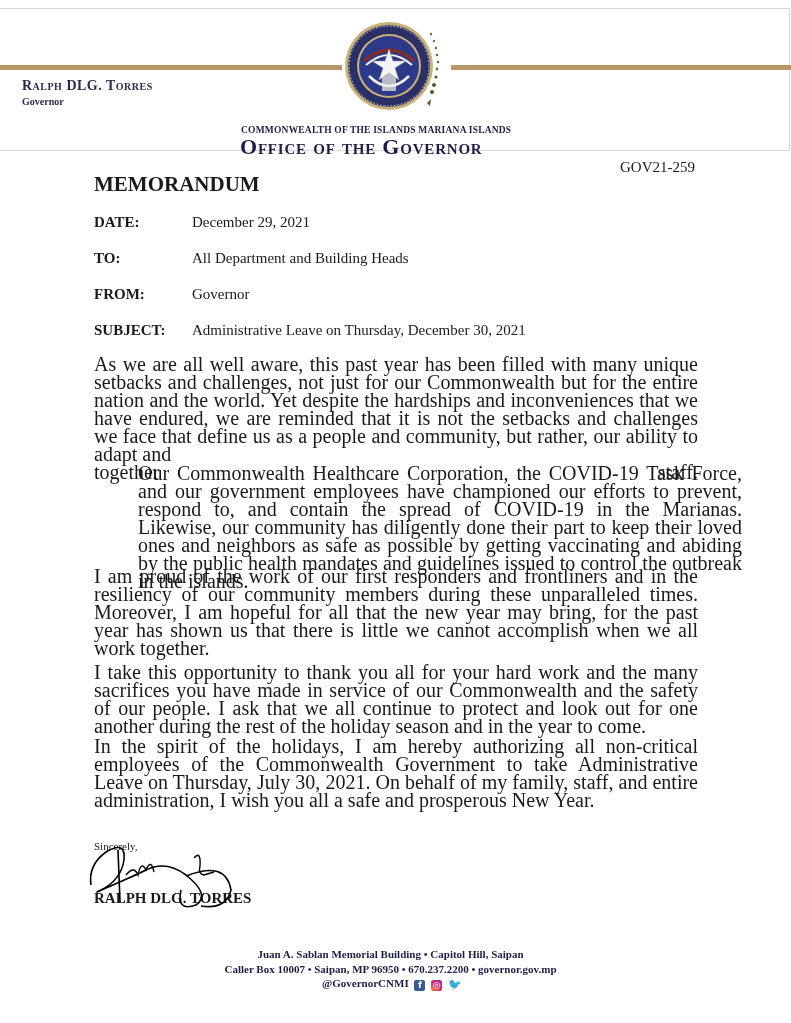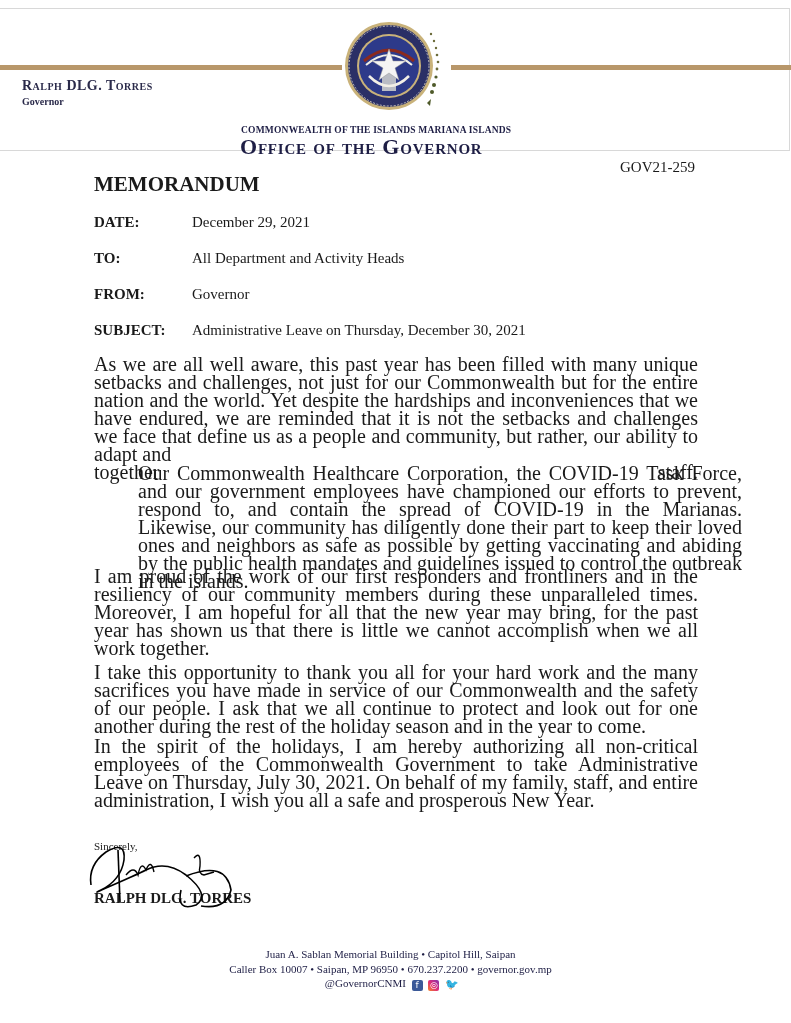--- a/index.html
+++ b/index.html
@@ -23,21 +23,21 @@
   .f-date { top: 214px; } .f-to { top: 250px; } .f-from { top: 286px; } .f-subject { top: 322px; }
 
   .body { position: absolute; left: 94px; width: 604px; font-size: 20px; line-height: 18px; text-align: justify; }
   .p1 { top: 355px; } .p2 { top: 464px; margin-left: 44px; } .p3 { top: 555px; margin-top: 12px; } .p4 { top: 663px; } .p5 { top: 737px; }
   .p1 .last { display: flex; justify-content: space-between; }
 
   .sincerely { position: absolute; left: 94px; top: 840px; font-size: 11px; }
   .signature { position: absolute; left: 86px; top: 830px; width: 170px; height: 80px; }
   .signer { position: absolute; left: 94px; top: 890px; font-size: 15px; font-weight: bold; }
 
-  .footer { position: absolute; left: 0; width: 781px; text-align: center; font-family: "Liberation Serif", serif; font-weight: normal; font-size: 11px; color: #1e1e45; }
+  .footer { position: absolute; left: 0; width: 781px; text-align: center; font-family: "Liberation Serif", serif; font-weight: bold; font-size: 11px; color: #1e1e45; }
   .ft1 { top: 948px; } .ft2 { top: 963px; } .ft3 { top: 977px; }
   .social { display: inline-block; width: 11px; height: 11px; border-radius: 2px; vertical-align: -1px; margin-left: 3px; color: #fff; font-family: "DejaVu Sans", sans-serif; font-size: 9px; line-height: 11px; text-align: center; }
   .fb { background: #3b5998; }
   .ig { background: linear-gradient(45deg, #f58529, #dd2a7b, #8134af); }
   .tw { background: transparent; color: #1da1f2; font-size: 11px; }
 </style>
 </head>
 <body>
 
 <div class="letterhead">
@@ -77,21 +77,21 @@
 
 <div class="memo-title">MEMORANDUM</div>
 <div class="memo-id">GOV21-259</div>
 
 <div class="field f-date">
   <span class="label">DATE:</span>
   <span class="value">December 29, 2021</span>
 </div>
 <div class="field f-to">
   <span class="label">TO:</span>
-  <span class="value">All Department and Activity Heads</span>
+  <span class="value">All Department and Building Heads</span>
 </div>
 <div class="field f-from">
   <span class="label">FROM:</span>
   <span class="value">Governor</span>
 </div>
 <div class="field f-subject">
   <span class="label">SUBJECT:</span>
   <span class="value">Administrative Leave on Thursday, December 30, 2021</span>
 </div>
 

